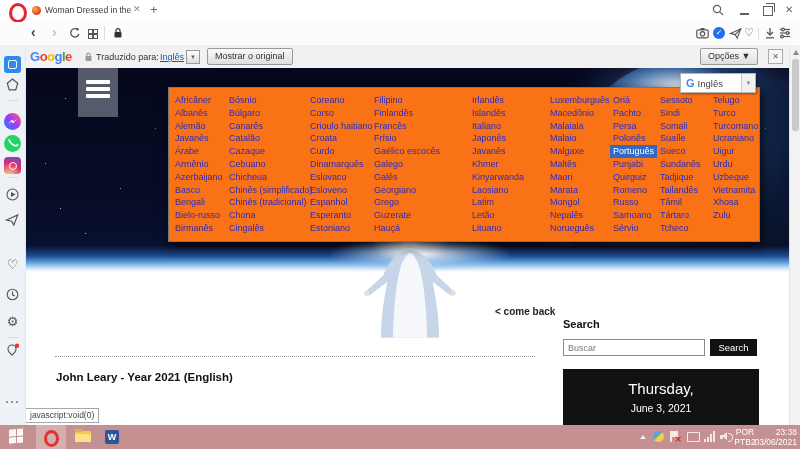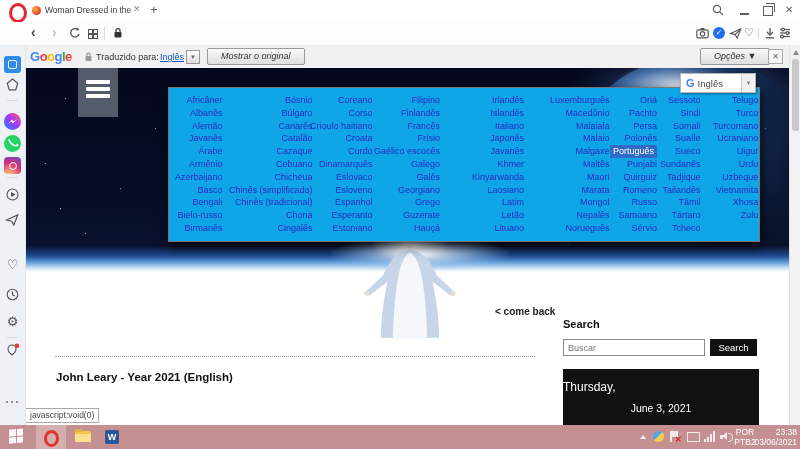--- a/index.html
+++ b/index.html
@@ -38,22 +38,22 @@
   #badge-icon{left:713px;top:5px;width:12px;height:12px;border-radius:50%;background:#1f6ff0;
      color:#fff;font-size:8px;text-align:center;line-height:12px;cursor:pointer;}
   #heart-icon{left:744px;top:4px;font-size:11px;color:#555;cursor:pointer;}
   
   #transbar{left:0;top:45px;width:800px;height:23px;background:#f1f1f1;border-bottom:1px solid #a8a8a8;}
   #glogo{left:30px;top:4px;font-size:13px;font-weight:bold;letter-spacing:-.5px;}
   #trans-label{left:96px;top:7px;font-size:9px;color:#333;}
   #trans-lang{left:160px;top:7px;font-size:9px;color:#1155cc;text-decoration:underline;cursor:pointer;}
   #trans-dd{left:186px;top:5px;width:12px;height:12px;border:1px solid #999;
      background:linear-gradient(#fff,#ddd);font-size:6px;color:#666;text-align:center;line-height:12px;cursor:pointer;}
-  .bar-btn{top:3px;height:15px;line-height:15px;padding:0 13px;border:1px solid #9a9a9a;border-radius:2px;
-     background:linear-gradient(#f9f9f9,#dedede);font-size:9px;color:#333;cursor:pointer;font-style:italic;}
+  .bar-btn{top:3px;height:15px;line-height:15px;padding:0 7px;border:1px solid #9a9a9a;border-radius:2px;
+     background:linear-gradient(#f9f9f9,#dedede);font-size:9px;color:#333;cursor:pointer;}
   #show-orig{left:207px;}
   #opcoes{left:700px;}
   #trans-close{left:768px;top:4px;width:13px;height:13px;border:1px solid #aaa;background:#f6f6f6;
      font-size:8px;color:#666;text-align:center;line-height:13px;cursor:pointer;}
   
   #sidebar{left:0;top:45px;width:25px;height:380px;background:#eef1f5;border-right:1px solid #e2e5ea;z-index:45;}
   .sb{left:4px;width:17px;height:17px;cursor:pointer;}
   #sb-home{top:11px;background:#2f8bea;border-radius:3px;}
   #sb-home div{position:absolute;left:4px;top:4px;width:7px;height:7px;border:1.4px solid #fff;border-radius:2px;}
   .sb-div{left:7px;width:11px;height:1px;background:#d7dade;}
@@ -89,39 +89,39 @@
   #hamburger{left:78px;top:68px;width:40px;height:49px;background:rgba(150,158,170,.55);cursor:pointer;z-index:12;}
   #hamburger div{position:absolute;left:8px;width:24px;height:3.5px;background:#fff;border-radius:1px;}
   
   #g-widget{left:680px;top:73px;width:74px;height:18px;background:#fff;border:1px solid #b5b5b5;
      box-shadow:1px 1px 2px rgba(0,0,0,.4);z-index:32;display:flex;align-items:center;cursor:pointer;}
   #g-widget .g{font-size:11px;font-weight:bold;color:#4285F4;margin:0 3px 0 5px;}
   #g-widget .lang{font-size:9.5px;color:#444;flex:1;}
   #g-widget .dd{width:13px;height:100%;border-left:1px solid #ccc;background:#f1f1f1;
      font-size:6px;color:#888;text-align:center;line-height:18px;}
   
-  #lang-panel{left:168px;top:87px;width:590px;height:153px;background:#0ea5e9;border:1px solid #777;
-     box-shadow:2px 4px 10px rgba(0,0,0,.8);z-index:30;text-align:right;}
+  #lang-panel{left:168px;top:87px;width:590px;height:153px;background:#f97316;border:1px solid #777;
+     box-shadow:2px 4px 10px rgba(0,0,0,.8);z-index:30;}
   .lang-col{position:absolute;top:6px;display:flex;flex-direction:column;}
   .lang-item{height:12.8px;line-height:12.8px;font-size:9px;color:var(--lang-link,#2b2bbd);
      white-space:nowrap;cursor:pointer;}
   .lang-item.current{color:#000;font-weight:bold;}
   .lang-item.selected{background:var(--lang-sel-bg,#316ac5);color:#fff;padding:0 3px;margin-left:-3px;align-self:flex-start;}
   
   #statue{left:356px;top:228px;width:108px;height:112px;z-index:20;}
   
   #page-body{left:25px;top:272px;width:764px;height:153px;background:#fff;z-index:5;}
   #come-back{left:495px;top:306px;font-size:10px;font-weight:bold;color:#222;z-index:6;cursor:pointer;}
   #search-heading{left:563px;top:318px;font-size:11px;font-weight:bold;color:#111;z-index:6;}
   #search-input{left:563px;top:339px;width:132px;height:13px;border:1px solid #8a8a8a;font-size:9px;
      padding:1px 4px;color:#333;z-index:6;font-family:"Liberation Sans",sans-serif;}
   #search-btn{left:710px;top:339px;width:47px;height:17px;background:var(--dark-box,#111);color:#fff;
      font-size:9.5px;text-align:center;line-height:17px;z-index:6;cursor:pointer;}
   #date-box{left:563px;top:369px;width:196px;height:56px;background:var(--dark-box,#111);z-index:6;color:#fff;}
-  #date-line1{position:absolute;left:0;top:11px;width:100%;font-size:12px;}
+  #date-line1{position:absolute;left:0;top:11px;width:100%;text-align:center;font-size:15px;}
   #date-line2{position:absolute;left:0;top:33px;width:100%;text-align:center;font-size:10.5px;}
   #dotted{left:55px;top:356px;width:480px;border-top:1px dotted #999;z-index:6;}
   #article-title{left:56px;top:371px;font-size:11.5px;font-weight:bold;color:#111;z-index:6;}
   #main-heading{left:55px;top:399px;width:480px;text-align:center;font-size:15.5px;font-weight:bold;color:#111;z-index:6;}
   #status-tip{left:25px;top:408px;height:13px;line-height:13px;background:#fff;border:1px solid #a8a8a8;
      padding:0 4px;font-size:8.5px;color:#444;z-index:40;}
   
   #taskbar{left:0;top:425px;width:800px;height:24px;background:var(--taskbar-bg,#c59091);z-index:50;}
   .tb-btn{top:0;height:24px;cursor:pointer;}
   #start-btn{left:0;width:34px;}

